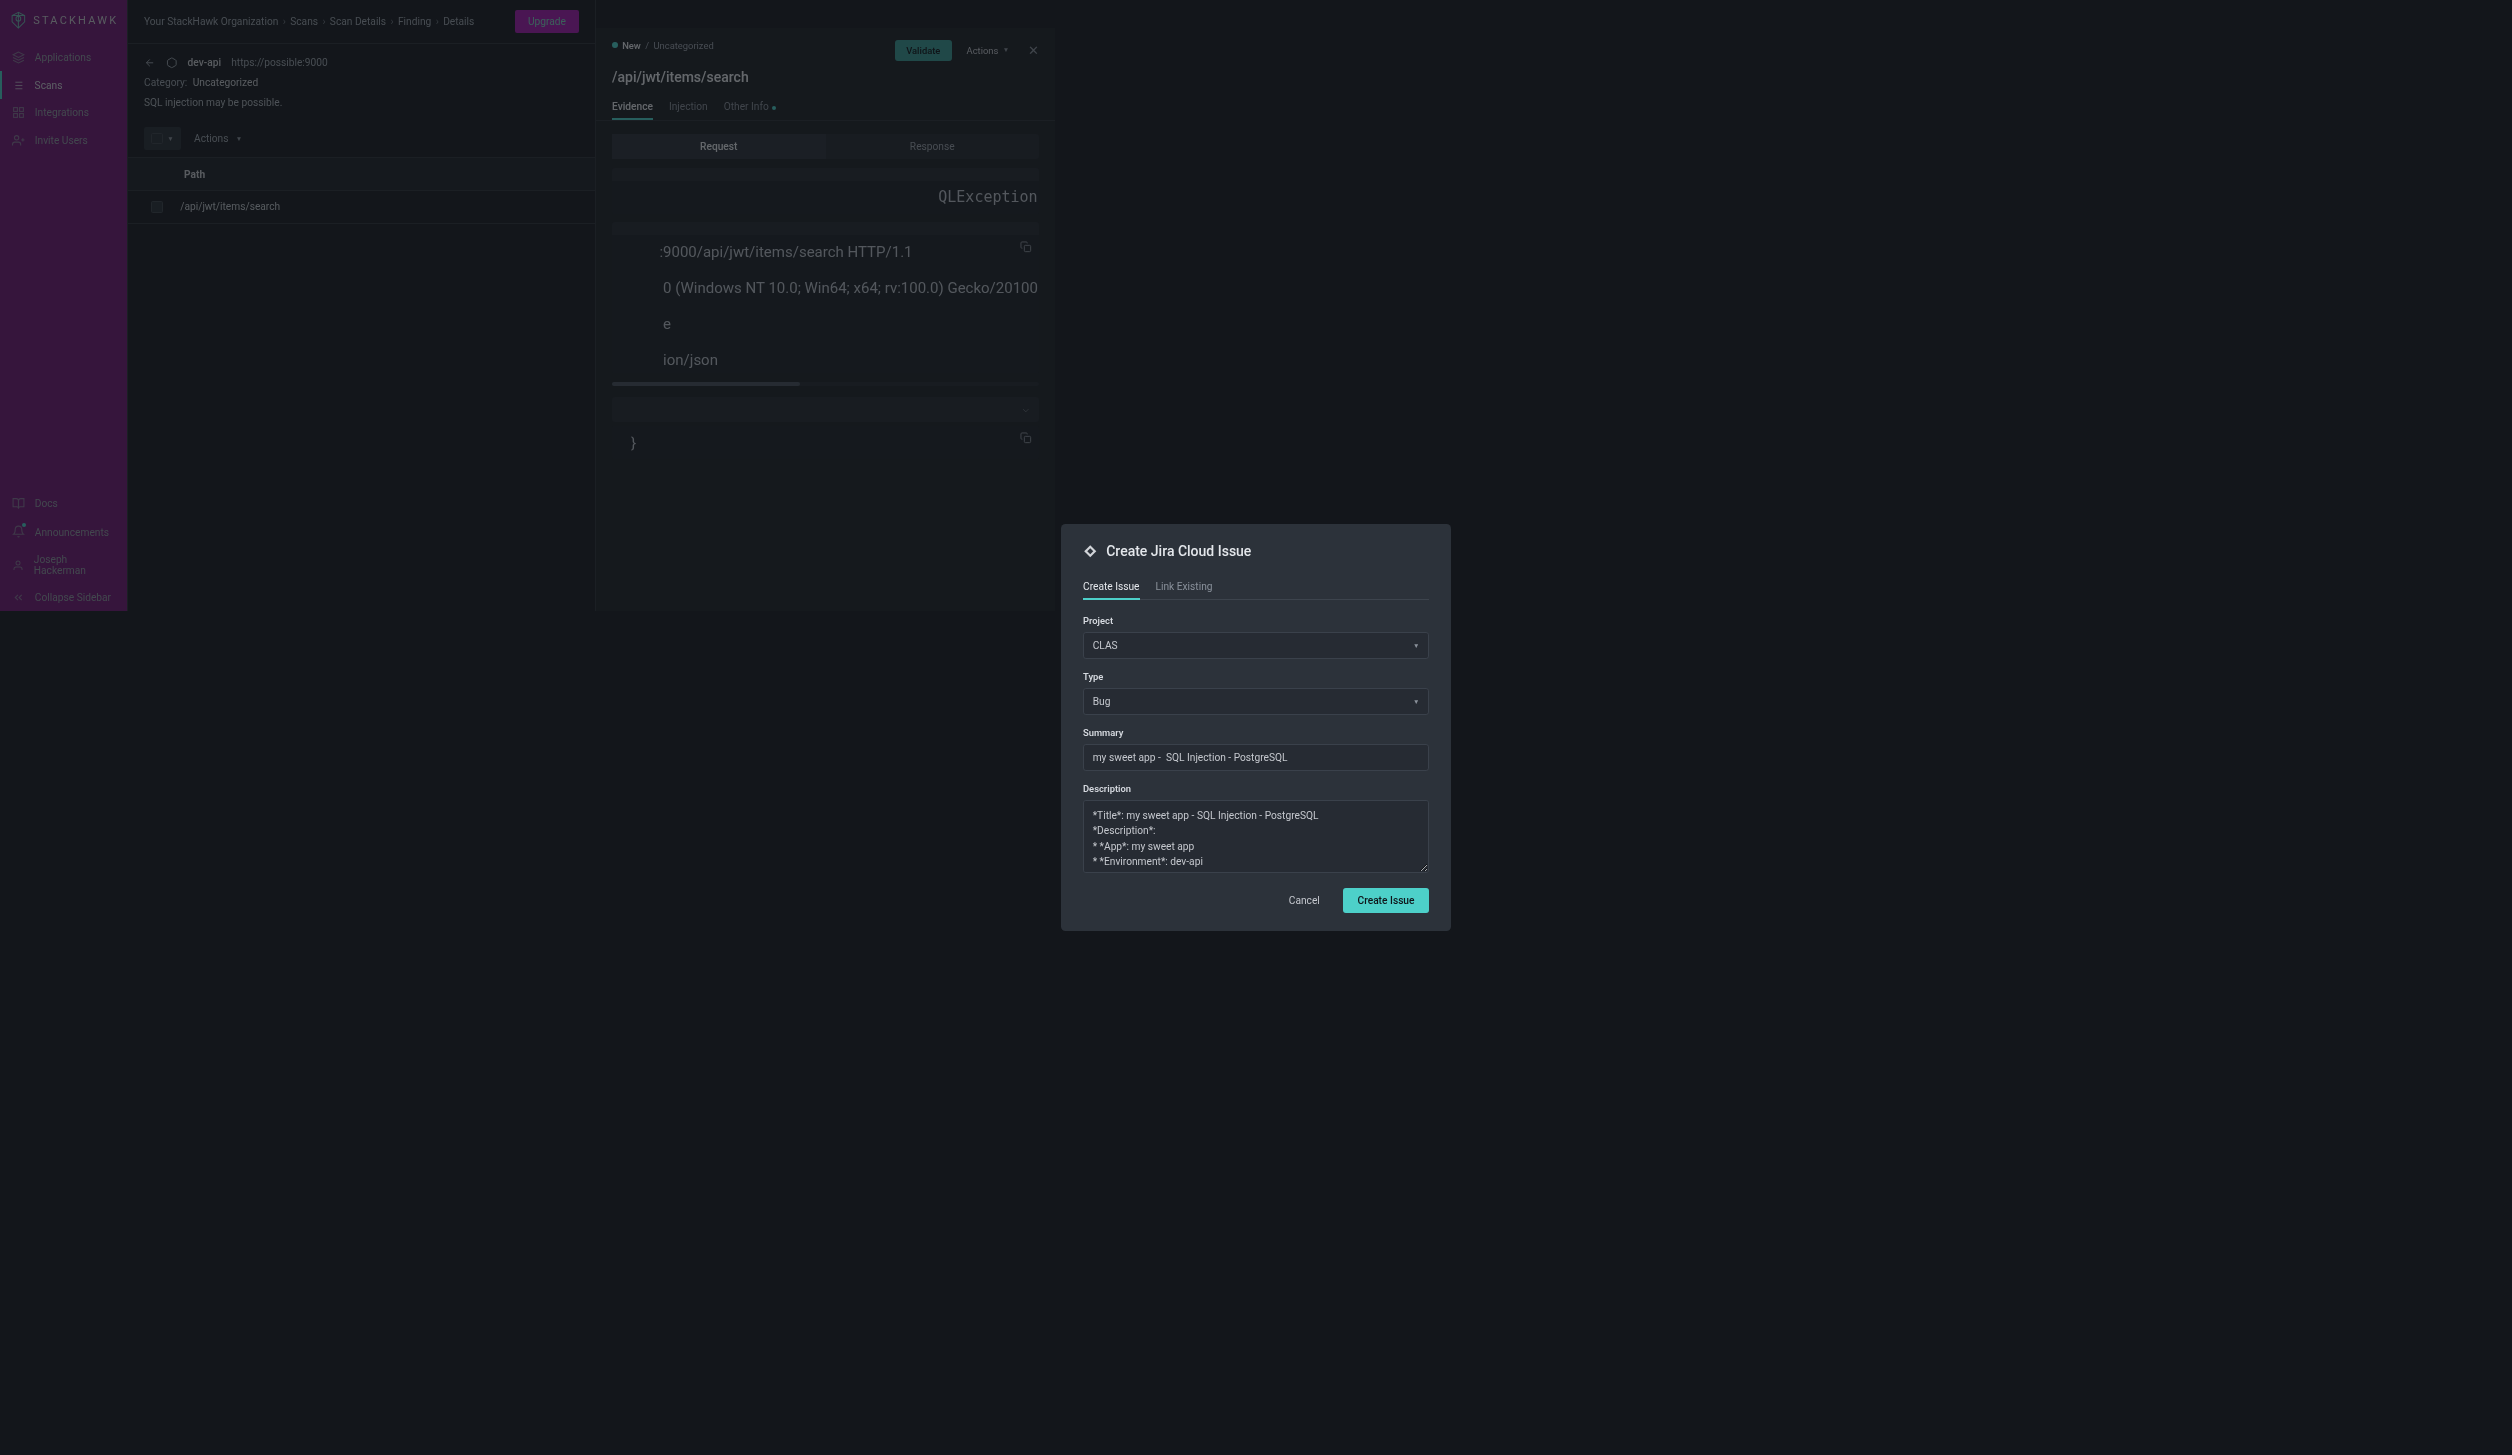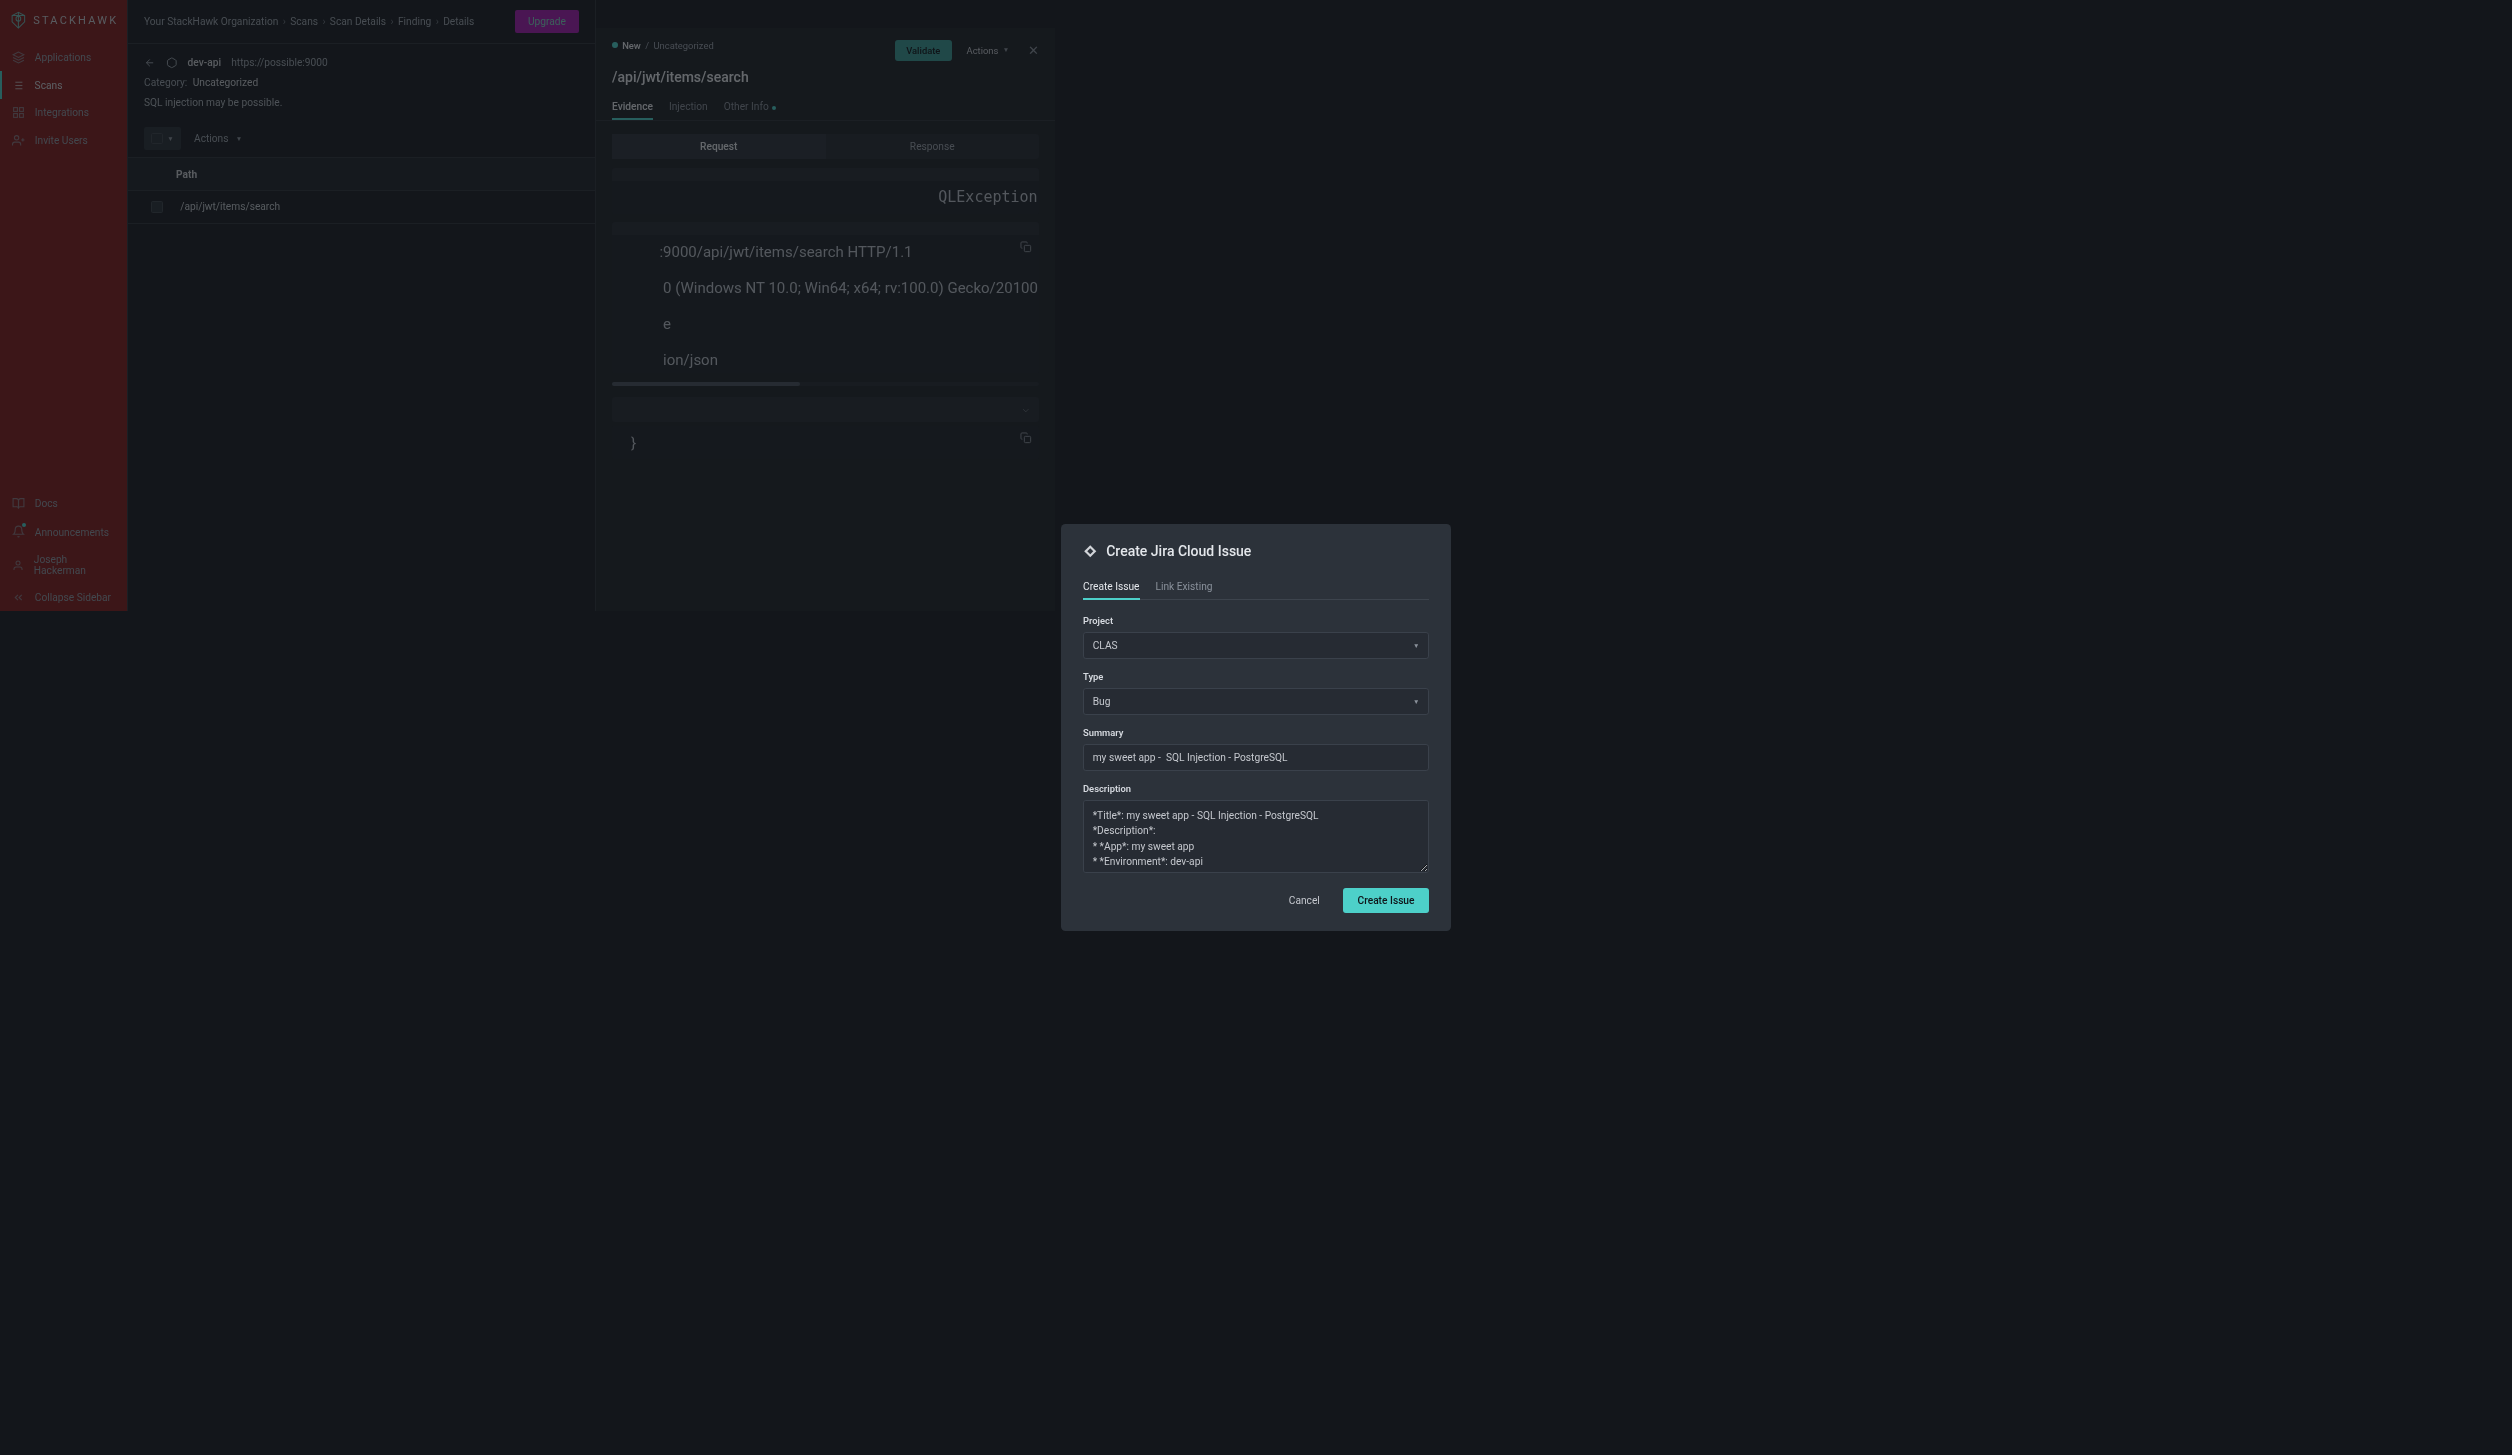--- a/index.html
+++ b/index.html
@@ -1,18 +1,18 @@
 <!DOCTYPE html>
 <html style="font-size:11.6px"><head>
 <meta charset="utf-8">
 <style>
 * { box-sizing: border-box; margin: 0; padding: 0; font-family: -apple-system, BlinkMacSystemFont, 'Segoe UI', Roboto, sans-serif; }
 body { background: #191d23; color: #c5c8ce; font-size: 10.2px; overflow: hidden; width: 1055px; height: 611px; }
 .app { display: flex; height: 100%; }
-.sidebar { width: 128px; background: #7f1d1d; border-right: 0.7px solid #2d333b; display: flex; flex-direction: column; }
+.sidebar { width: 128px; background: #701a75; border-right: 0.7px solid #2d333b; display: flex; flex-direction: column; }
 .logo { display: flex; align-items: center; padding: 10.2px 8.7px; gap: 5.8px; }
 .logo-icon { width: 20.4px; height: 20.4px; }
 .logo-text { color: #c5c8ce; font-size: 11px; letter-spacing: 2.2px; font-weight: 400; }
 .nav { flex: 1; padding-top: 2.9px; }
 .nav-item, .bottom-item { display: flex; align-items: center; gap: 10.2px; padding: 7.3px 11.6px; color: #9099a4; cursor: pointer; font-size: 10.2px; }
 .nav-item.active { border-left: 2.2px solid #4dd0c9; padding-left: 9.4px; color: #d0d4da; }
 .nav-icon { width: 13px; height: 13px; opacity: 0.7; }
 .bottom-nav { border-top: 0.7px solid transparent; }
 .main { flex: 1; display: flex; min-width: 0; }
 .center { flex: 1; min-width: 0; border-right: 0.7px solid #2d333b; }
@@ -33,21 +33,21 @@
 .cat-row { padding: 1.5px 16px 8.7px; color: #9ca3ad; }
 .cat-label { color: #9ca3ad; }
 .cat-val { color: #c5c8ce; margin-left: 2.9px; }
 .desc { padding: 0 16px 11.6px; color: #aab0b8; }
 .table-bar { display: flex; align-items: center; gap: 13px; padding: 7.3px 16px; }
 .chk { width: 11.6px; height: 11.6px; background: #2a3038; border: 0.7px solid #3d444d; border-radius: 1.5px; cursor: pointer; }
 .chk-wrap { display: flex; align-items: center; gap: 4.4px; background: #2a3038; padding: 5.8px 7.3px; border-radius: 2.2px; }
 .chevron-mini { font-size: 6.5px; color: #8a919b; }
 .actions-dd { display: flex; align-items: center; gap: 7.3px; color: #9ca3ad; cursor: pointer; }
 .thead { padding: 10.2px 16px; background: #20252c; border-top: 0.7px solid #2d333b; border-bottom: 0.7px solid #2d333b; }
-.th-path { margin-left: 32px; color: #c5c8ce; text-align: left; font-weight: bold; }
+.th-path { margin-left: 40px; color: #c5c8ce; text-align: left; font-weight: bold; }
 .trow { display: flex; align-items: center; padding: 10.2px 16px; gap: 17.4px; border-bottom: 0.7px solid #2d333b; }
 .trow .chk { margin-left: 7.3px; }
 .path-val { color: #c0c5cc; }
 .right { width: 459px; background: #1e232a; display: flex; flex-direction: column; margin-top: 28px; }
 .right-head { display: flex; justify-content: space-between; align-items: flex-start; padding: 11.6px 16px 5.8px; }
 .status-line { display: flex; align-items: center; gap: 4.4px; color: #9ca3ad; font-size: 9.4px; }
 .dot { width: 5.8px; height: 5.8px; border-radius: 50%; background: #4dd0c9; }
 .path-title { font-size: 14px; font-weight: 500; color: #e4e7eb; padding: 2.9px 16px 8.7px; }
 .right-actions { display: flex; gap: 7.3px; align-items: center; }
 .validate-btn { background: #3a9994; color: #0f1419; padding: 5.1px 11.6px; border-radius: 2.9px; border: none; cursor: pointer; font-size: 9.4px; font-weight: 500; }

